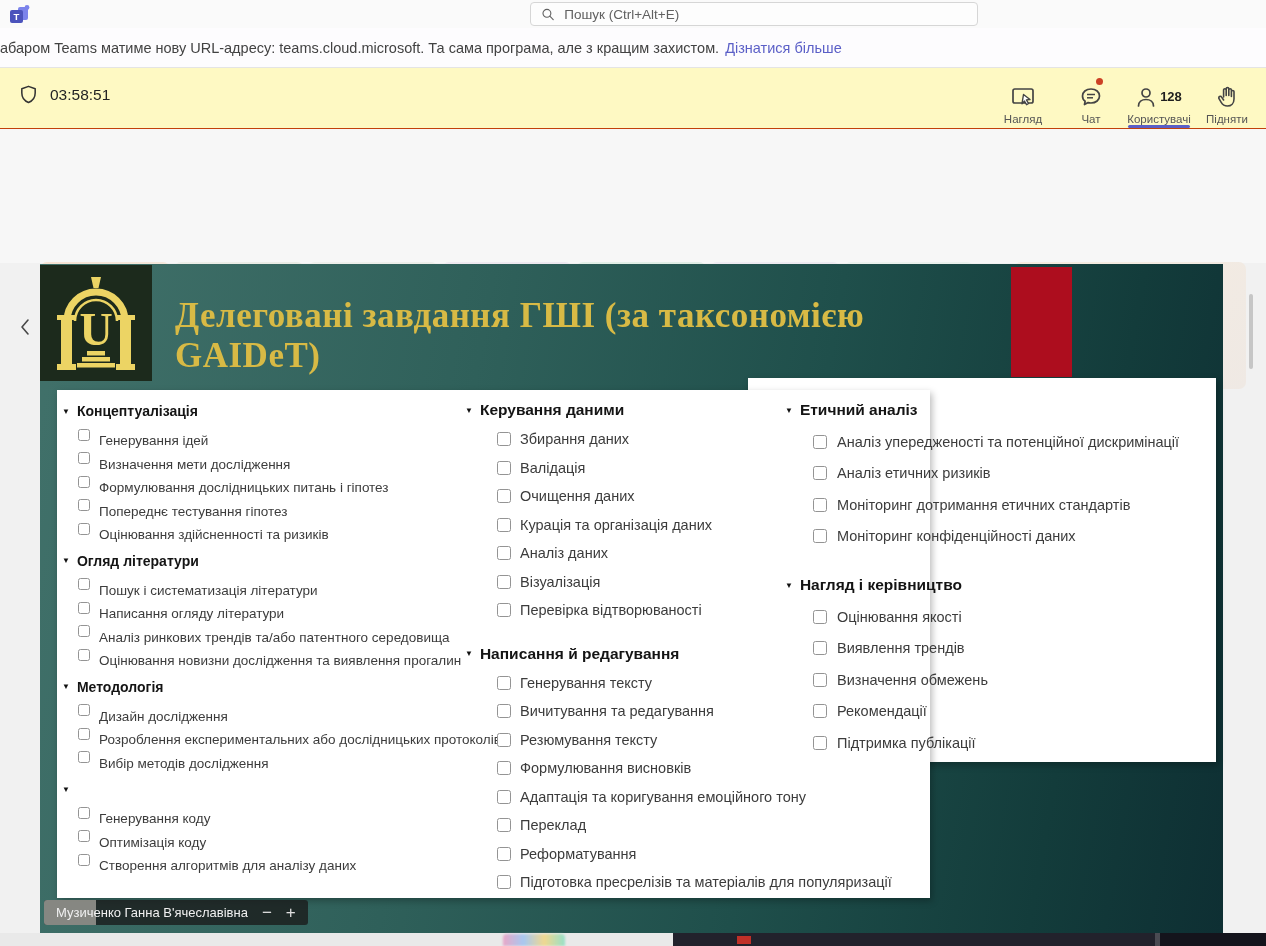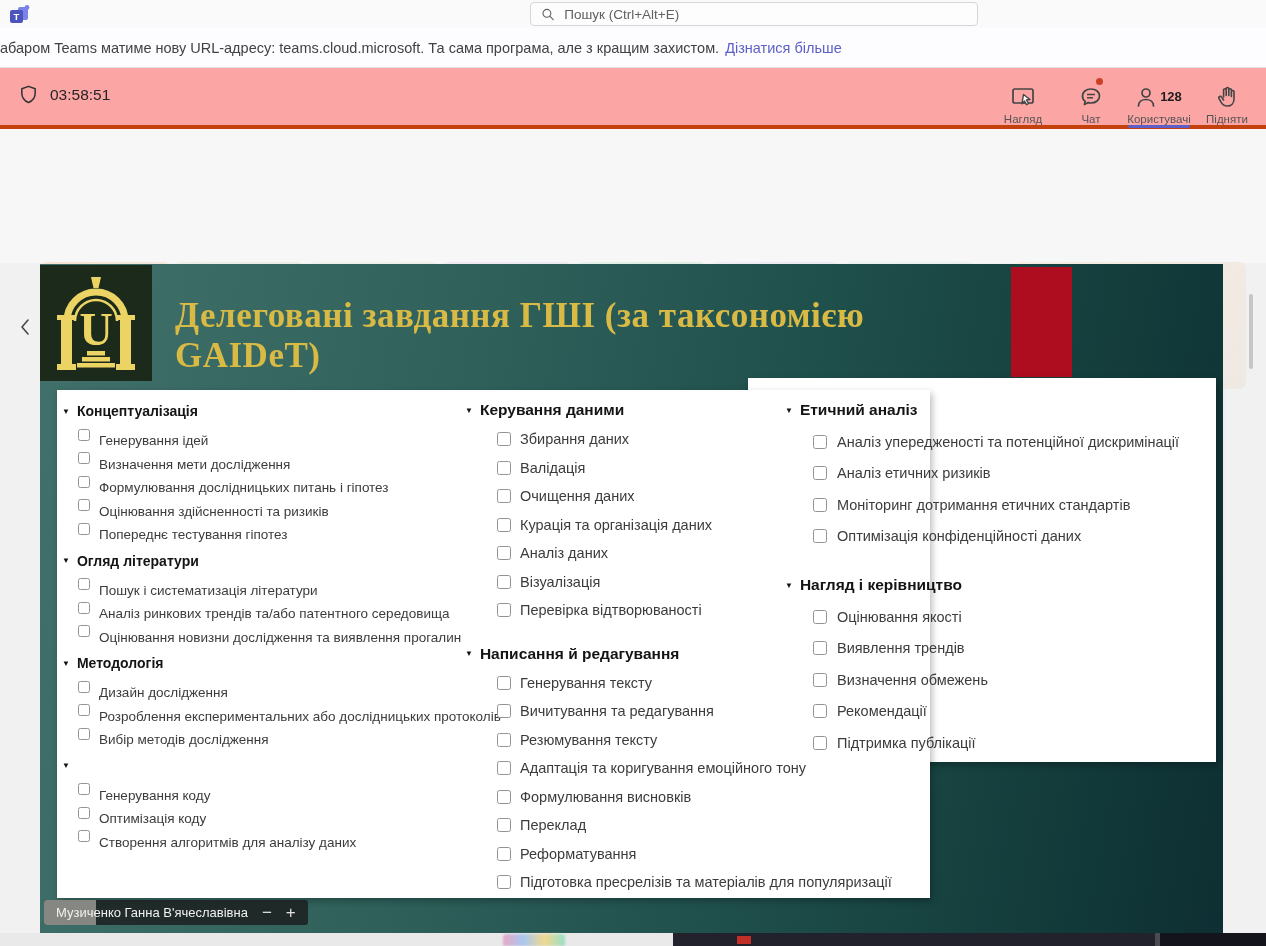--- a/index.html
+++ b/index.html
@@ -14,21 +14,21 @@
   .searchbox input { border:none; outline:none; background:transparent; font-size:13.5px; color:#616161; width:100%;
     font-family:"Liberation Sans", sans-serif; }
   .searchbox input::placeholder { color:#616161; opacity:1; }
 
   
   .banner { position:absolute; left:0; top:28px; width:1266px; height:40px; background:#fdfcfe;
     border-bottom:1px solid #e4e4e4; display:flex; align-items:center; font-size:14.5px; color:#424242; }
   .banner .lnk { color:var(--accent,#5b5fc7); margin-left:6px; cursor:pointer; }
 
   
-  .meetbar { position:absolute; left:0; top:68px; width:1266px; height:61px; background:#fca5a5; border-bottom:4px solid #c2410c; }
+  .meetbar { position:absolute; left:0; top:68px; width:1266px; height:61px; background:#fef9c3; border-bottom:1px solid #c2410c; }
   .timer { position:absolute; left:18px; top:16px; display:flex; align-items:center; gap:11px; color:#242424; font-size:15.5px; }
   .mbtns { position:absolute; right:10px; top:4px; display:flex; gap:10px; }
   .mbtn { position:relative; width:58px; height:56px; display:flex; flex-direction:column; align-items:center;
     justify-content:center; padding-top:8px; cursor:pointer; }
   .mbtn .ic { height:26px; display:flex; align-items:flex-end; gap:4px; }
   .mbtn .lbl { font-size:11.5px; color:#555; margin-top:4px; white-space:nowrap; }
   .mbtn .cnt { font-size:13px; font-weight:bold; color:#1f1f1f; margin-bottom:5px; }
   .reddot { position:absolute; left:34px; top:6px; width:7px; height:7px; border-radius:50%; background:#cc4125; }
   .active-underline { position:absolute; left:50%; transform:translateX(-50%); bottom:0; width:62px; height:3px;
     border-radius:2px; background:var(--accent,#5b5fc7); }
@@ -367,38 +367,42 @@
           <div class="ck-item">
             <span class="ck-box"></span>
             <span class="ck-label">Визначення мети дослідження</span>
           </div>
           <div class="ck-item">
             <span class="ck-box"></span>
             <span class="ck-label">Формулювання дослідницьких питань і гіпотез</span>
           </div>
           <div class="ck-item">
             <span class="ck-box"></span>
+            <span class="ck-label">Попереднє тестування гіпотез</span>
+          </div>
+          <div class="ck-item">
+            <span class="ck-box"></span>
             <span class="ck-label">Оцінювання здійсненності та ризиків</span>
           </div>
-          <div class="ck-item">
-            <span class="ck-box"></span>
-            <span class="ck-label">Попереднє тестування гіпотез</span>
-          </div>
         </div>
         <div class="ck-section">
           <div class="ck-header">
             <span class="tri">▼</span>
             <span>Огляд літератури</span>
           </div>
           <div class="ck-item">
             <span class="ck-box"></span>
             <span class="ck-label">Пошук і систематизація літератури</span>
           </div>
           <div class="ck-item">
             <span class="ck-box"></span>
+            <span class="ck-label">Написання огляду літератури</span>
+          </div>
+          <div class="ck-item">
+            <span class="ck-box"></span>
             <span class="ck-label">Аналіз ринкових трендів та/або патентного середовища</span>
           </div>
           <div class="ck-item">
             <span class="ck-box"></span>
             <span class="ck-label">Оцінювання новизни дослідження та виявлення прогалин</span>
           </div>
         </div>
         <div class="ck-section">
           <div class="ck-header">
             <span class="tri">▼</span>
@@ -482,28 +486,28 @@
           <div class="ck-item">
             <span class="ck-box"></span>
             <span class="ck-label">Вичитування та редагування</span>
           </div>
           <div class="ck-item">
             <span class="ck-box"></span>
             <span class="ck-label">Резюмування тексту</span>
           </div>
           <div class="ck-item">
             <span class="ck-box"></span>
+            <span class="ck-label">Формулювання висновків</span>
+          </div>
+          <div class="ck-item">
+            <span class="ck-box"></span>
             <span class="ck-label">Адаптація та коригування емоційного тону</span>
           </div>
           <div class="ck-item">
             <span class="ck-box"></span>
-            <span class="ck-label">Формулювання висновків</span>
-          </div>
-          <div class="ck-item">
-            <span class="ck-box"></span>
             <span class="ck-label">Переклад</span>
           </div>
           <div class="ck-item">
             <span class="ck-box"></span>
             <span class="ck-label">Реформатування</span>
           </div>
           <div class="ck-item">
             <span class="ck-box"></span>
             <span class="ck-label">Підготовка пресрелізів та матеріалів для популяризації</span>
           </div>
@@ -522,21 +526,21 @@
           <div class="ck-item">
             <span class="ck-box"></span>
             <span class="ck-label">Аналіз етичних ризиків</span>
           </div>
           <div class="ck-item">
             <span class="ck-box"></span>
             <span class="ck-label">Моніторинг дотримання етичних стандартів</span>
           </div>
           <div class="ck-item">
             <span class="ck-box"></span>
-            <span class="ck-label">Оптимізація конфіденційності даних</span>
+            <span class="ck-label">Моніторинг конфіденційності даних</span>
           </div>
         </div>
         <div class="ck-section">
           <div class="ck-header">
             <span class="tri">▼</span>
             <span>Нагляд і керівництво</span>
           </div>
           <div class="ck-item">
             <span class="ck-box"></span>
             <span class="ck-label">Оцінювання якості</span>

